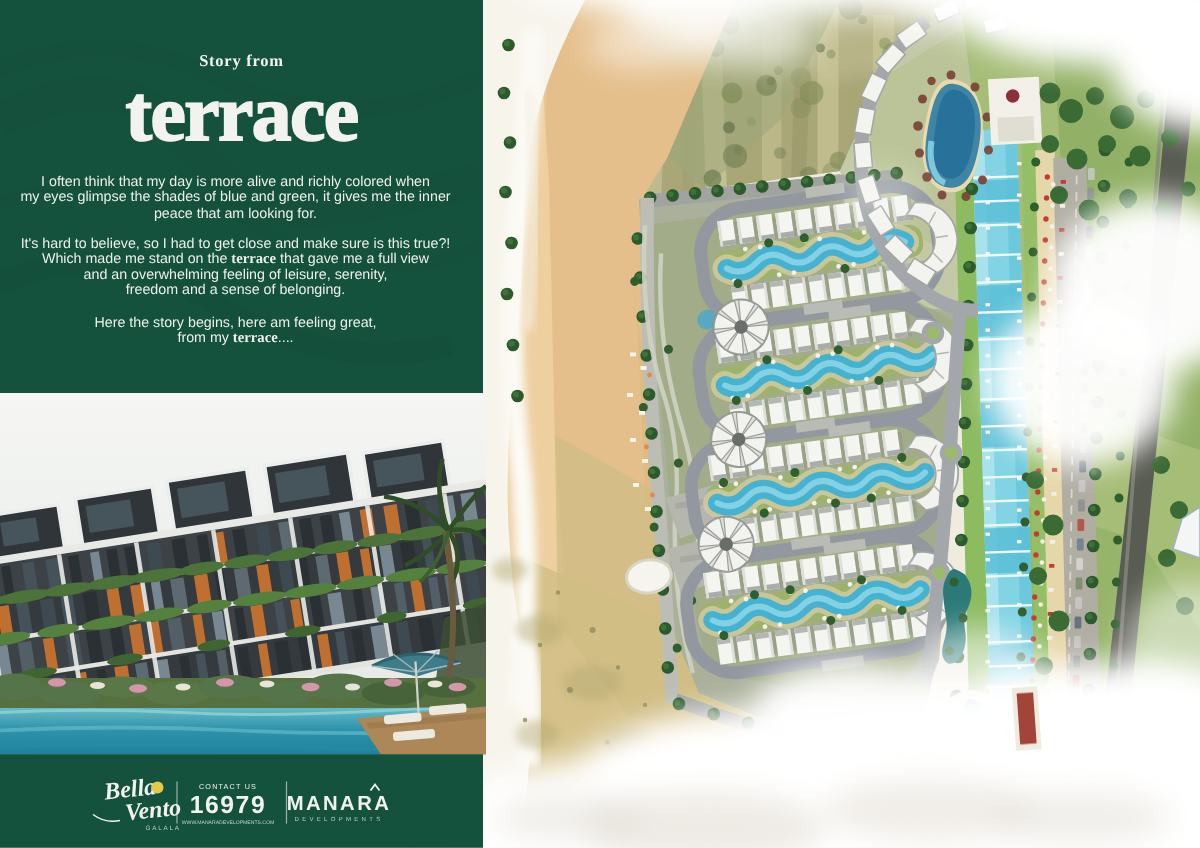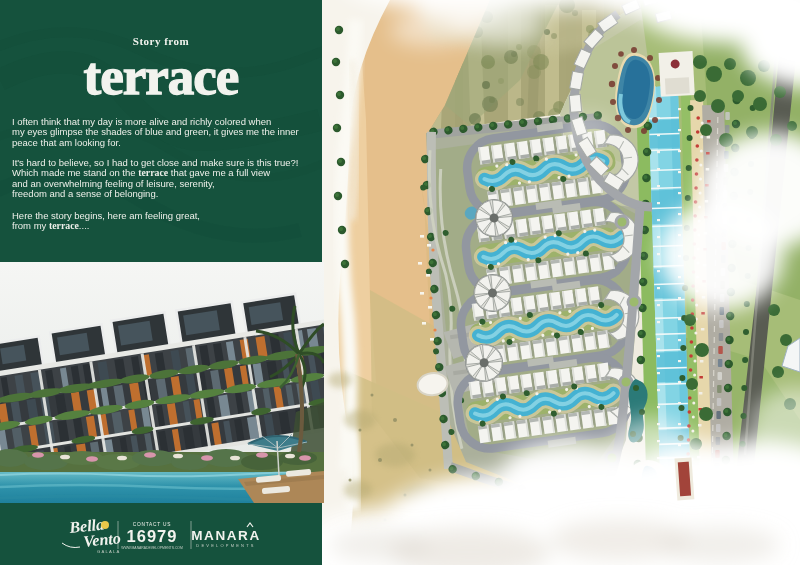--- a/index.html
+++ b/index.html
@@ -4,21 +4,21 @@
 <style>
 html,body{margin:0;padding:0;}
 body{width:800px;height:565px;overflow:hidden;background:#f5f2ea;font-family:"Liberation Sans",sans-serif;}
 #page{position:relative;width:800px;height:565px;overflow:hidden;}
 #rightmap{position:absolute;left:0;top:0;width:800px;height:565px;}
 #greenpanel{position:absolute;left:0;top:0;width:322px;height:565px;background:#15523d;}
 .wtxt{color:#f2f3ee;}
 #storyfrom{position:absolute;left:0;top:35px;width:322px;text-align:center;font-family:"Liberation Serif",serif;font-weight:bold;font-size:11px;letter-spacing:.5px;}
 #logoword{position:absolute;left:0;top:46px;width:322px;text-align:center;font-family:"Liberation Serif",serif;font-weight:bold;font-size:53px;letter-spacing:-1px;-webkit-text-stroke:1.3px #f2f3ee;}
 #algalala{position:absolute;left:0;top:96px;width:322px;text-align:center;font-size:7.5px;letter-spacing:3.2px;}
-.para{position:absolute;left:12px;width:314px;font-size:9.5px;line-height:10.3px;color:#eef0ea;}
+.para{position:absolute;left:0;width:314px;text-align:center;font-size:9.5px;line-height:10.3px;color:#eef0ea;}
 .para b{font-family:"Liberation Serif",serif;font-size:9.8px;line-height:10.3px;}
 #photo{position:absolute;left:0;top:262px;width:324px;height:241px;}
 #logobar{position:absolute;left:0;top:503px;width:322px;height:62px;background:#15523d;}
 </style>
 </head>
 <body>
 <div id="page">
 
 <div id="rightmap">
 <svg width="800" height="565" viewBox="0 0 800 565" xmlns="http://www.w3.org/2000/svg">

